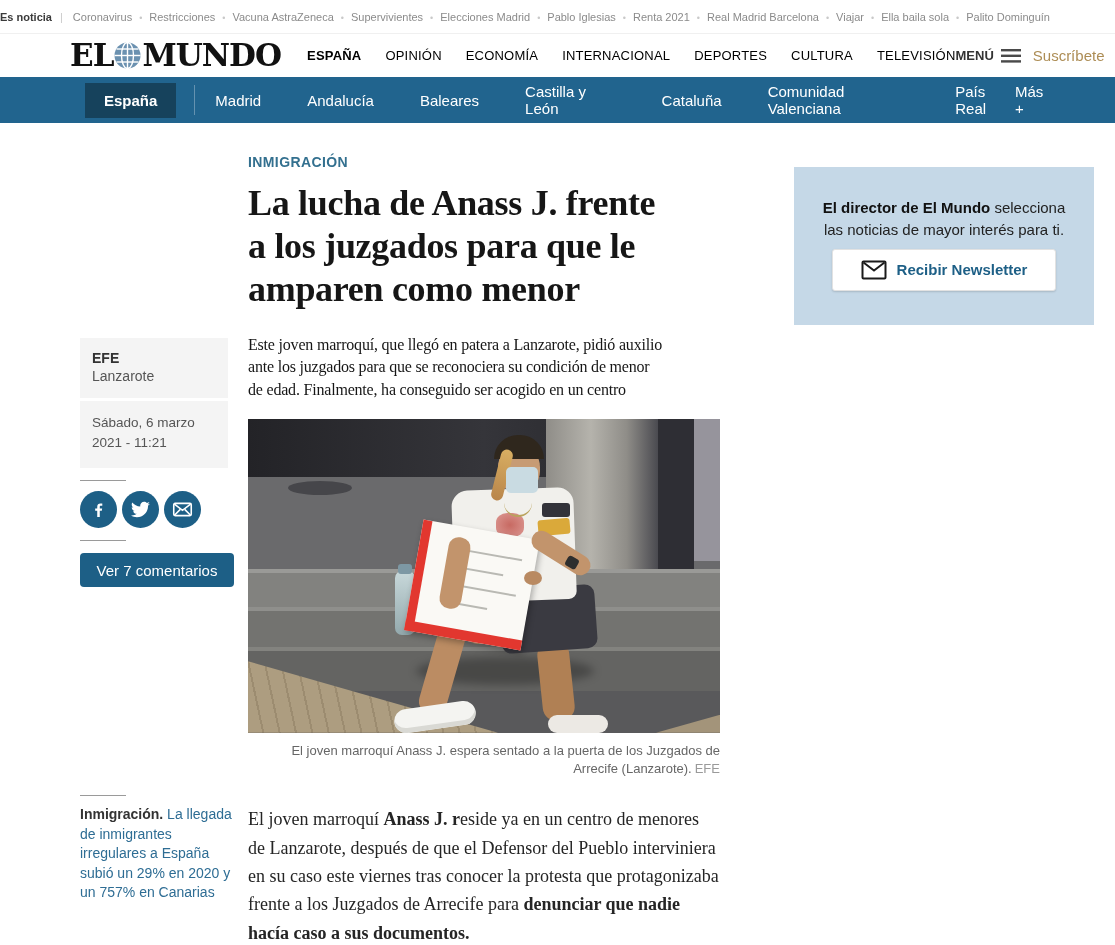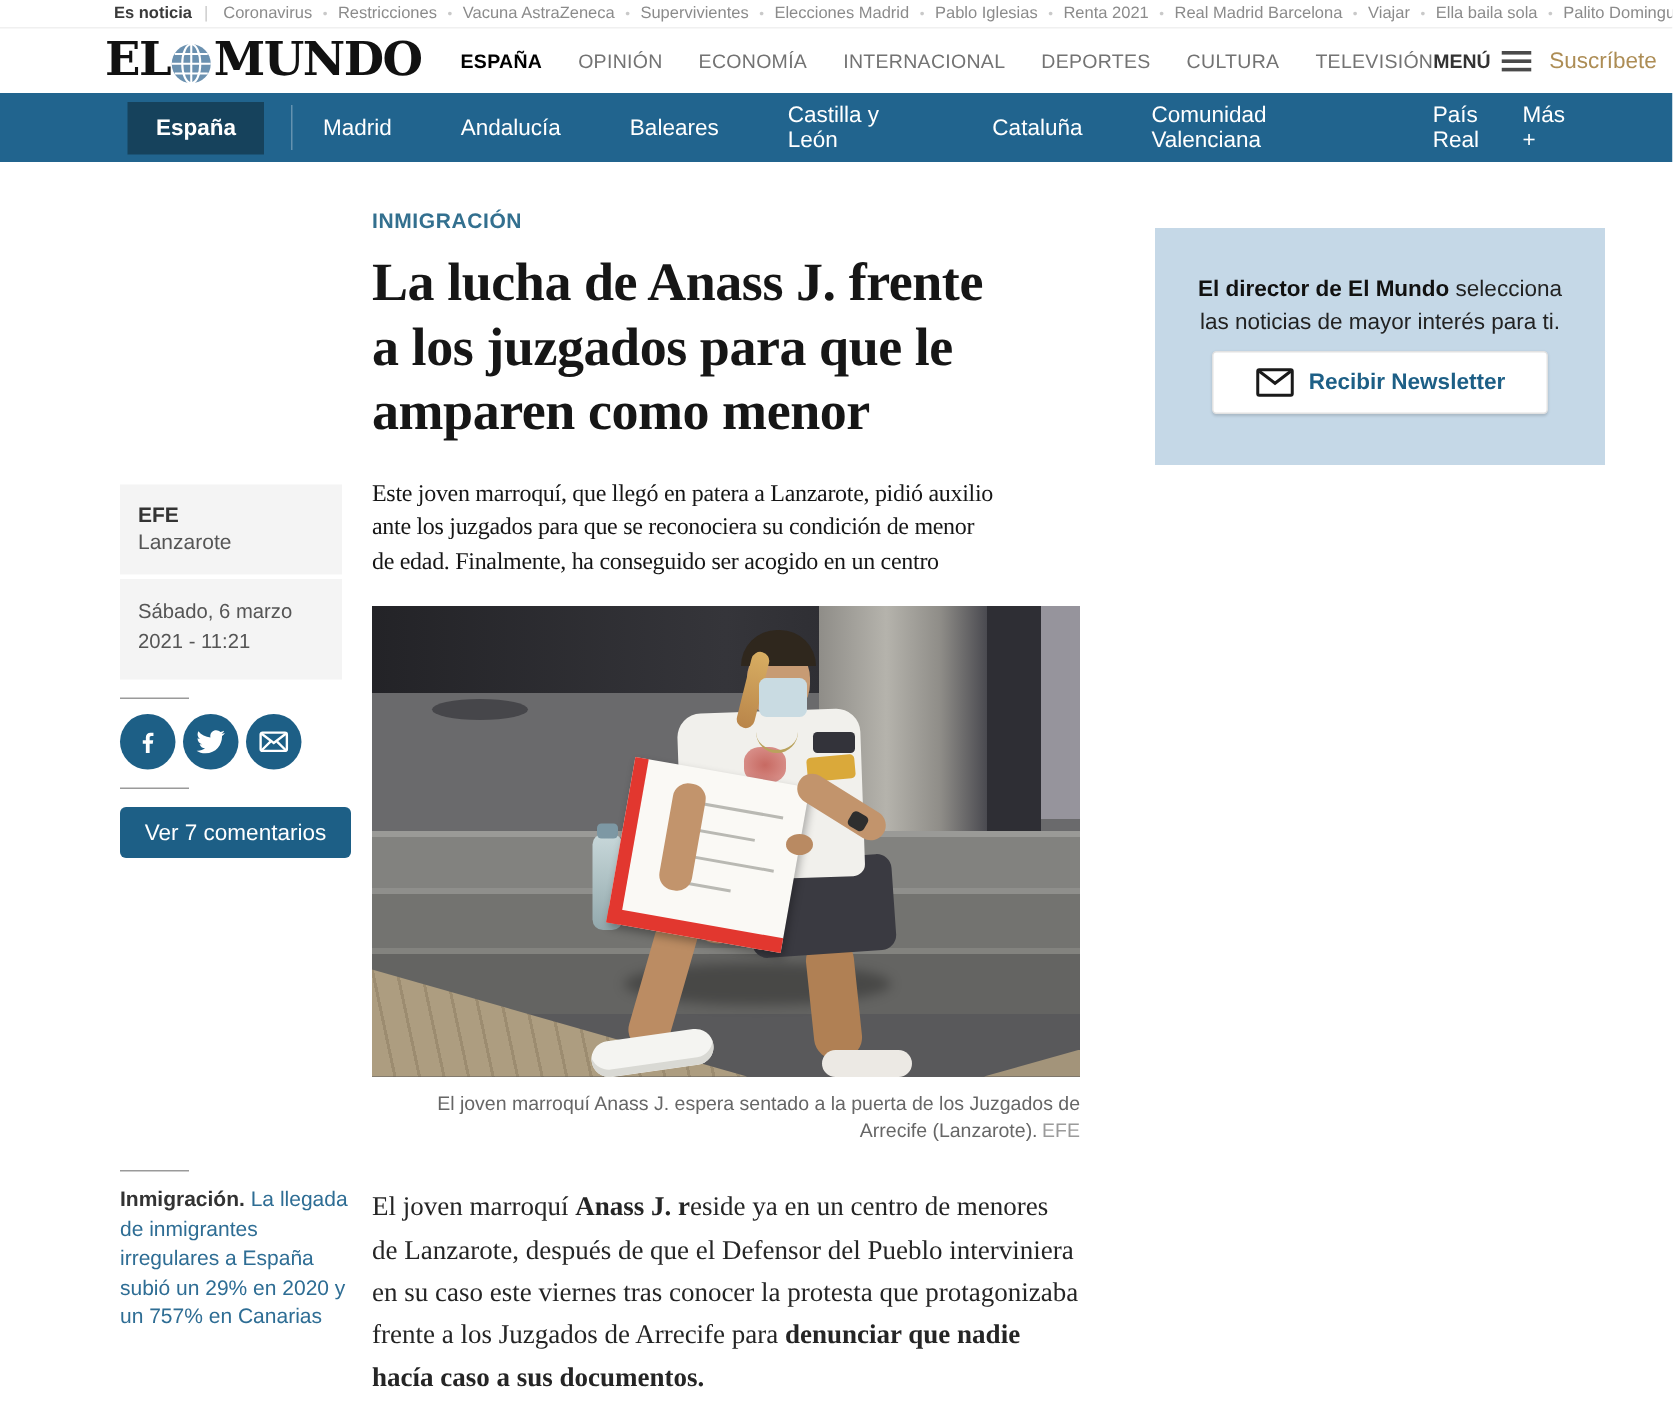--- a/index.html
+++ b/index.html
@@ -1,35 +1,35 @@
 <!DOCTYPE html>
 <html><head>
 <meta charset="utf-8">
 <style>
   * { margin:0; padding:0; box-sizing:border-box; }
   html,body { width:1115px; height:945px; overflow:hidden; background:#fff;
     font-family:"Liberation Sans", sans-serif; }
 
   
-  .topbar { height:19px; display:flex; align-items:center; padding-left:76px;
+  .topbar { height:34px; display:flex; align-items:center; 
     white-space:nowrap; overflow:hidden; border-bottom:1px solid #f0f0f0; }
   .topbar .label { font-size:11px; font-weight:bold; color:#3a3a3a; margin-right:8px; }
   .topbar .tsep { color:#c9c9c9; margin-right:10px; font-size:11px; }
   .topbar ul { display:flex; list-style:none; align-items:center; }
   .topbar li { font-size:11px; color:#8b8b8b; cursor:pointer; }
   .topbar li + li::before { content:"•"; color:#c9c9c9; margin:0 7px; font-size:9px; }
 
   
   .header { height:43px; display:flex; align-items:center; padding:0 38px 0 70px; }
-  .logo { display:flex; align-items:flex-end; cursor:pointer; }
+  .logo { display:flex; align-items:flex-start; cursor:pointer; }
   .logo span { font-family:"DejaVu Serif", serif; font-weight:bold; font-size:31px;
     color:#111; letter-spacing:-1px; line-height:1; }
   .logo svg { margin:2px 1px 0 1px; }
   .mainnav { display:flex; list-style:none; margin-left:26px; gap:24px; align-items:center; }
-  .mainnav li { font-size:13px; color:#737373; letter-spacing:.2px; cursor:pointer; }
+  .mainnav li { font-size:13px; color:#000000; letter-spacing:.2px; cursor:pointer; }
   .mainnav li.active { font-weight:bold; color:#000; }
   .hdr-right { margin-left:auto; display:flex; align-items:center; gap:12px; }
   .menu-btn { display:flex; align-items:center; gap:7px; font-size:13px; font-weight:bold;
     color:#333; cursor:pointer; }
   .subscribe { font-size:15px; color:#AD8D55; cursor:pointer; }
 
   
   .bluebar { height:46px; background:#21648E; display:flex; align-items:center;
     padding:0 60px 0 85px; }
   .bluebar .active-box { background:#16425C; color:#fff; font-size:15px; font-weight:bold;
@@ -72,21 +72,21 @@
     color:#161616; margin-top:22px; white-space:pre-line; letter-spacing:-.2px; }
   figure.photo { position:relative; margin-top:17px; width:472px; height:314px;
     background:#6a6a6c; overflow:hidden; }
   .caption { margin-top:9px; font-size:13px; color:#666; line-height:1.4;text-align:right; }
   .caption .credit { color:#9a9a9a; margin-left:3px; }
   .bodytext p { font-family:"Liberation Serif", serif; font-size:18px; line-height:1.58;
     color:#252525; margin-top:27px; }
   .bodytext b { font-weight:bold; }
 
   
-  .newsletter { position:absolute; left:770px; top:44px; width:300px; background:#C5D8E7;
+  .newsletter { position:absolute; left:794px; top:44px; width:300px; background:#C5D8E7;
     padding:30px 26px 34px; text-align:center; }
   .newsletter .nl-text { font-size:15px; color:#222; line-height:1.45; }
   .newsletter .nl-text b { color:#111; }
   .nl-btn { margin-top:8px; display:inline-flex; align-items:center; gap:10px;
     background:#fff; border:1px solid #e2e2e2; border-radius:3px; padding:10px 28px;
     box-shadow:0 1px 2px rgba(0,0,0,.15); cursor:pointer; }
   .nl-btn span { color:#1D5F86; font-size:15px; font-weight:bold;
     font-family:"Liberation Sans",sans-serif; }
 
   

